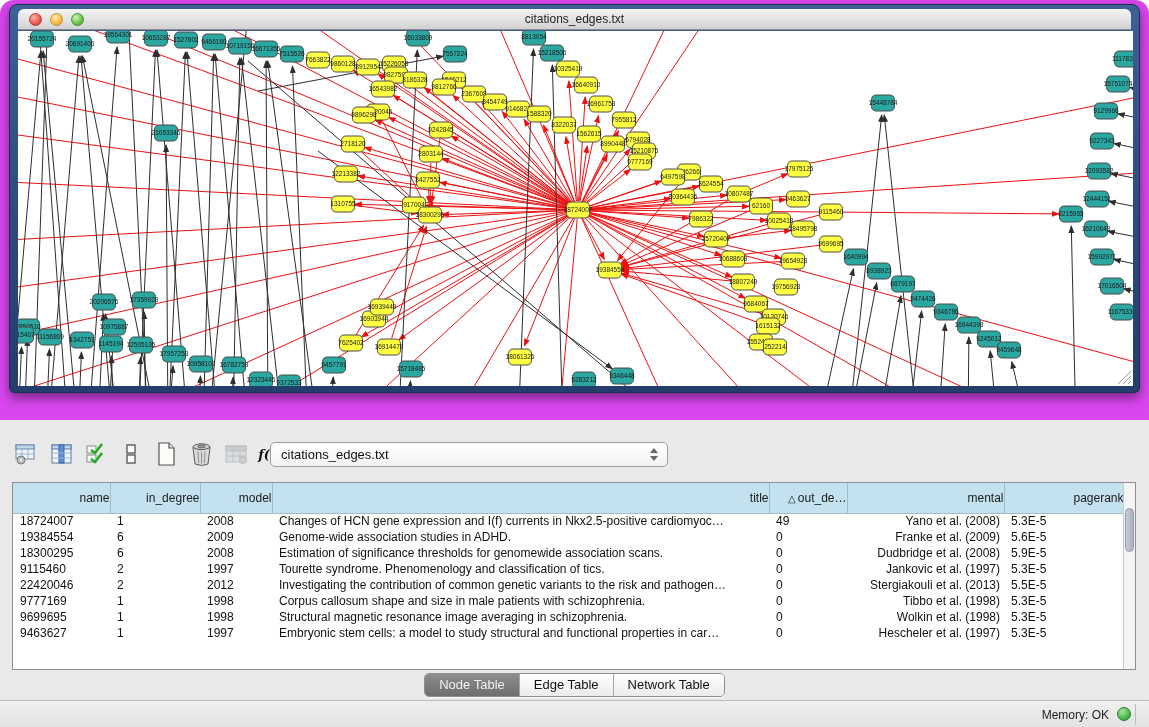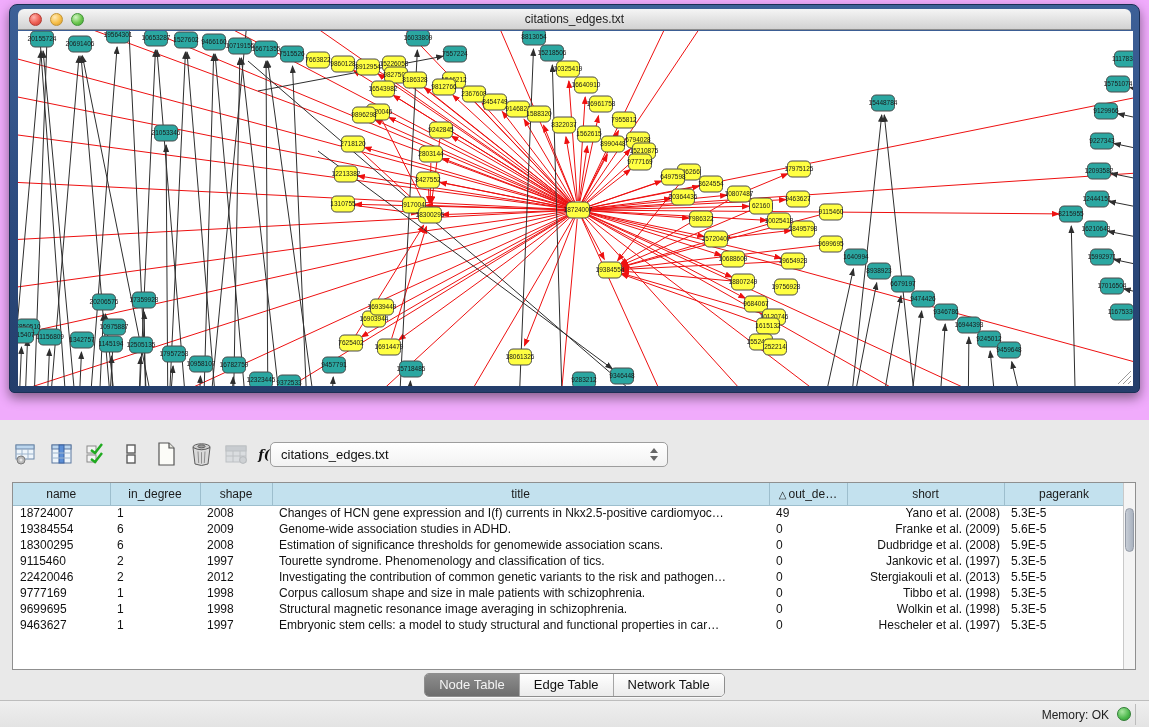--- a/index.html
+++ b/index.html
@@ -1,18 +1,18 @@
 <!DOCTYPE html>
 <html><head>
 <meta charset="utf-8">
 <style>
   * { margin:0; padding:0; box-sizing:border-box; }
   html,body { width:1149px; height:727px; overflow:hidden;
     font-family:"Liberation Sans", sans-serif; }
-  .desktop { position:relative; width:1149px; height:727px; background:#f0abfc; }
+  .desktop { position:relative; width:1149px; height:727px; background:#d946ef;border-radius:14px; }
 
   
   .graph-window { position:absolute; left:9px; top:4px; width:1131px; height:389px;
     background:linear-gradient(180deg,#3d6097 0%,#2c4a7e 55%,#243e6b 100%);
     border:1px solid #1b2f55; border-radius:8px 8px 5px 5px;
     box-shadow:0 5px 12px rgba(0,0,0,.45); }
   .titlebar { position:absolute; left:8px; top:4px; right:8px; height:21px;
     background:linear-gradient(180deg,#f5f5f5,#d2d2d2);
     border-bottom:1px solid #8d8d8d; border-radius:6px 6px 0 0; }
   .traffic { position:absolute; top:4px; width:13px; height:13px; border-radius:50%; }
@@ -53,21 +53,21 @@
   .combo-arrows div { width:0; height:0; border-left:4px solid transparent;
     border-right:4px solid transparent; }
   .arr-up   { border-bottom:5px solid #666; margin-bottom:3px; }
   .arr-down { border-top:5px solid #666; }
 
   
   .table-wrap { position:absolute; left:12px; top:62px; width:1124px; height:188px;
     background:#fff; border:1px solid #8f8f8f; }
   table.data { border-collapse:collapse; table-layout:fixed; width:1111px; }
   table.data th { background:#c3e1ee; border:1px solid #9dbecd; border-top:none;
-    font-size:12px; font-weight:normal; color:#1b1b1b; height:22px; text-align:center;
+    font-size:12px; font-weight:normal; color:#1b1b1b; height:30px; text-align:right;
     overflow:hidden; white-space:nowrap; }
   table.data th:first-child { border-left:none; }
   table.data td { font-size:12px; color:#111; height:16px; padding:0 4px 0 7px;
     white-space:nowrap; overflow:hidden; text-overflow:ellipsis; }
   td.c-center { text-align:right; }
   .sort-tri { font-size:10px; margin-right:2px; }
   .vscroll { position:absolute; right:0; top:0; width:12px; height:186px;
     background:#f4f4f4; border-left:1px solid #c9c9c9; }
   .vthumb { position:absolute; left:1px; right:1px; top:25px; height:44px;
     background:linear-gradient(90deg,#c7cdd6,#a9b2bf); border:1px solid #939aa6;
@@ -840,24 +840,24 @@
             <col style="width: 72px;">
             <col style="width: 497px;">
             <col style="width: 78px;">
             <col style="width: 157px;">
             <col style="width: 120px;">
           </colgroup>
         <thead>
             <tr id="table-head">
               <th>name</th>
               <th>in_degree</th>
-              <th>shape</th>
+              <th>model</th>
               <th>title</th>
               <th><span class="sort-tri">△</span>out_de…</th>
-              <th>short</th>
+              <th>mental</th>
               <th>pagerank</th>
             </tr>
           </thead>
         <tbody id="table-body">
             <tr>
               <td>18724007</td>
               <td>1</td>
               <td>2008</td>
               <td>Changes of HCN gene expression and I(f) currents in Nkx2.5-positive cardiomyoc…</td>
               <td>49</td>

